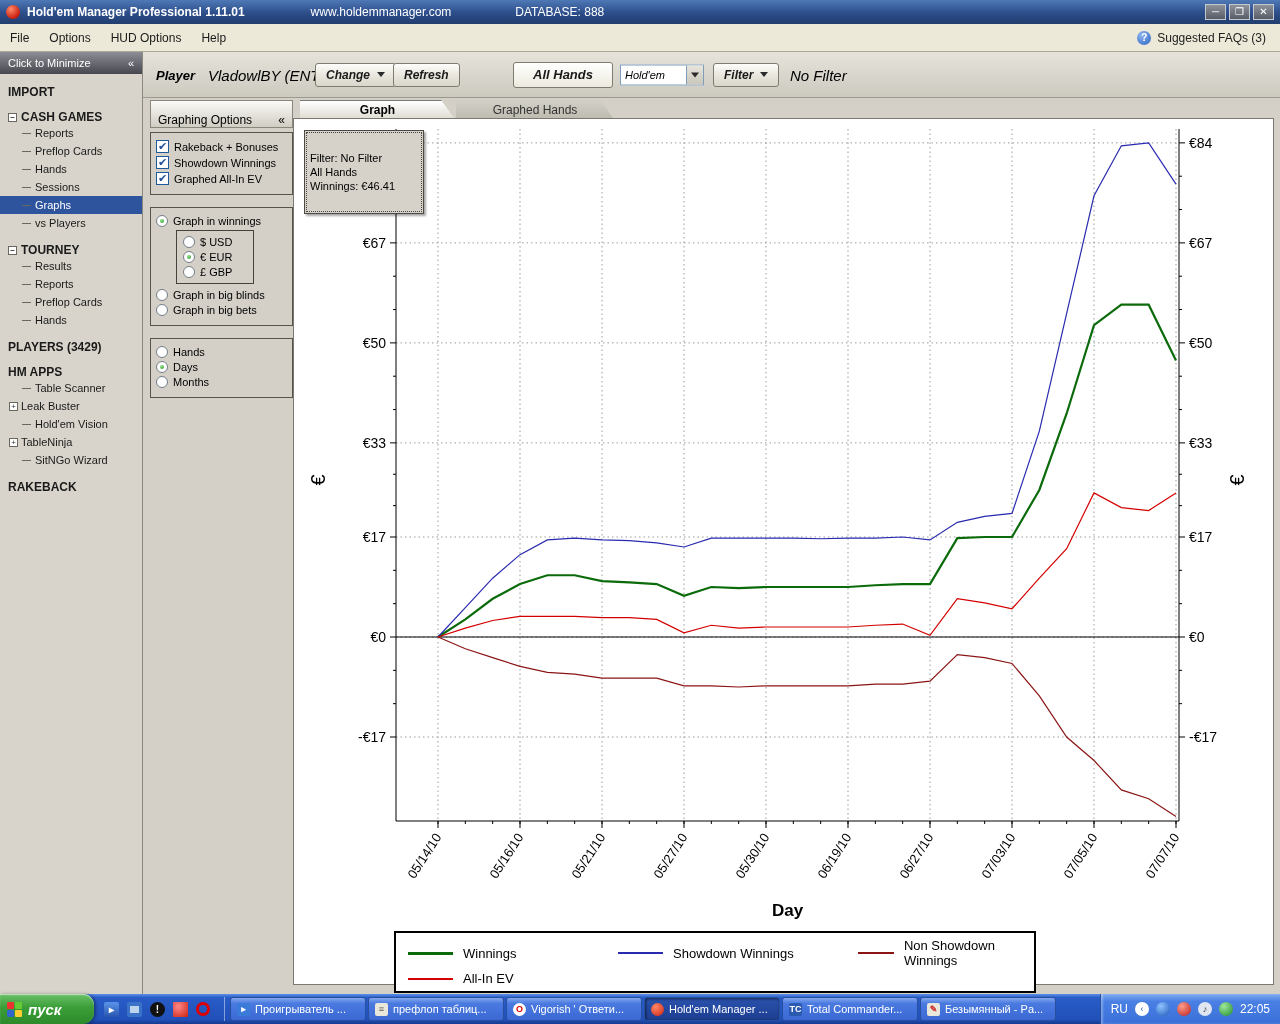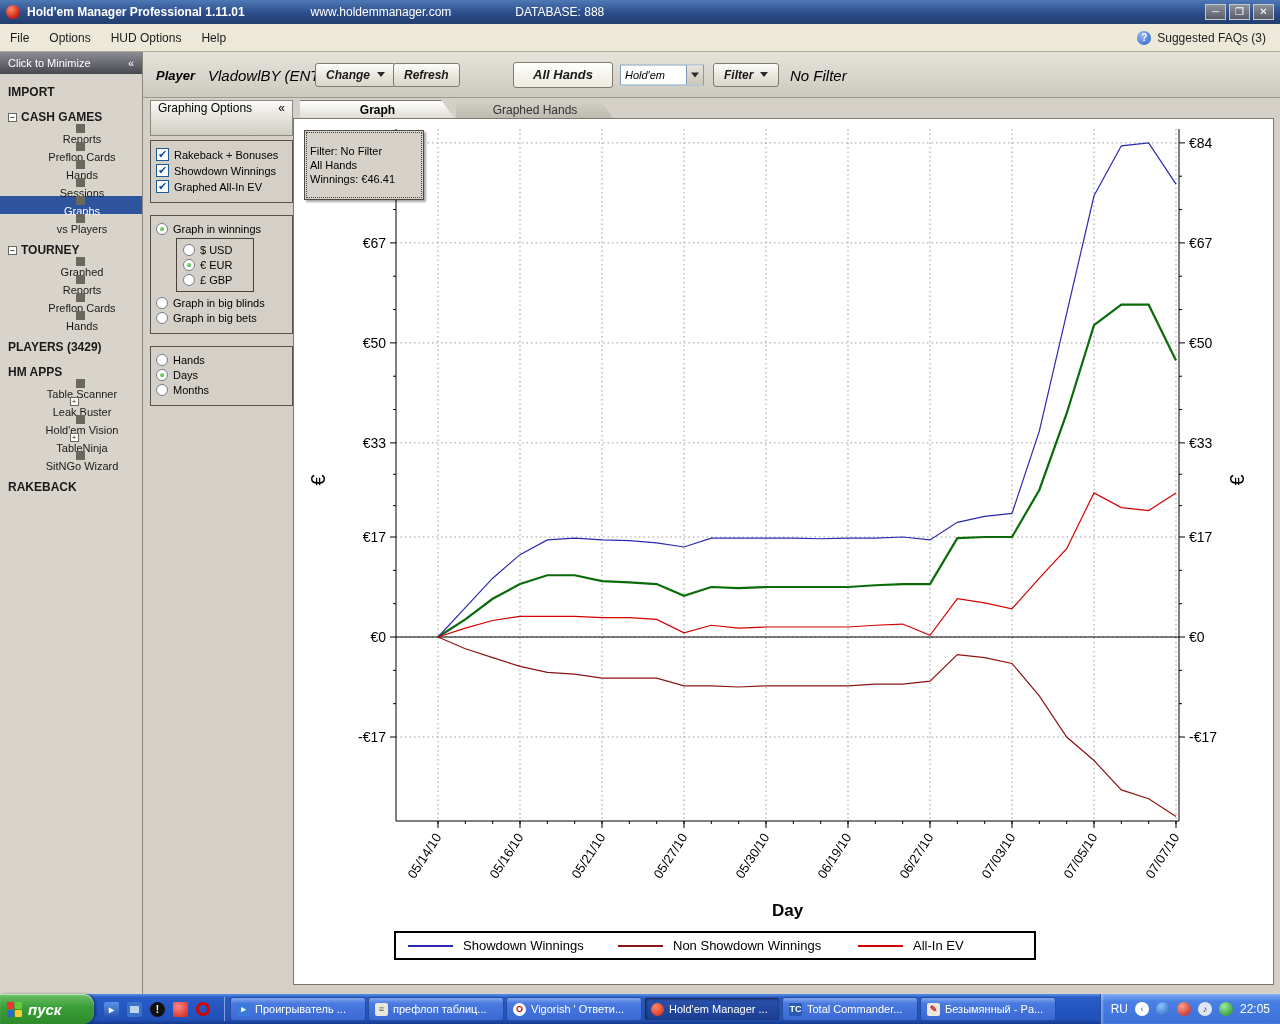--- a/index.html
+++ b/index.html
@@ -29,21 +29,21 @@
 
   
   .sidebar { position:absolute; left:0; top:52px; width:143px; height:942px; background:#d8d4cb;
     border-right:1px solid #8a877e; font-size:11px; color:#1a1a1a; }
   .minimize-bar { height:22px; background:linear-gradient(#8d8d95,#47474f); color:#fff;
     display:flex; align-items:center; justify-content:space-between; padding:0 8px; font-size:11px; }
   .side-section { font-weight:bold; font-size:12px; padding:0 0 0 8px; margin-top:11px;
     display:flex; align-items:center; gap:4px; }
   .expander { width:9px; height:9px; border:1px solid #6a675e; background:#fff; font-size:8px;
     line-height:7px; text-align:center; color:#333; flex:0 0 9px; }
-  .side-item { display:flex; align-items:center; height:18px; padding-left:22px;flex-direction:column; }
+  .side-item { display:flex; align-items:center; height:18px; padding-left:22px; }
   .twig { width:9px; height:1px; background:#6a675e; margin-right:4px; flex:0 0 9px; }
   .side-item.selected { background:#2e549e; color:#fff; }
   .side-item .expander { margin-right:3px; margin-left:-13px; }
 
   
   .toolbar { position:absolute; left:143px; top:52px; width:1137px; height:46px;
     background:linear-gradient(#e6e3db,#ccc9bf); border-bottom:1px solid #9b988e;font-style:italic; }
   .toolbar > * { position:absolute; top:50%; transform:translateY(-50%); }
   .t-label { font-size:13px; font-weight:bold; }
   .t-text { font-size:15px; }
@@ -55,22 +55,22 @@
   .big-btn { height:26px; width:100px; justify-content:center; font-size:13px;
     background:linear-gradient(#ffffff,#eceade); }
   .combo { width:84px; height:21px; background:#fff; border:1px solid #7f9db9; display:flex;
     align-items:center; font-size:11px; }
   .combo-text { flex:1; padding-left:4px; }
   .combo-btn { width:17px; height:100%; background:linear-gradient(#e7e5dc,#c9c6bb);
     border-left:1px solid #7f9db9; display:flex; align-items:center; justify-content:center; }
 
   
   .options { position:absolute; left:150px; top:100px; width:143px; height:885px; background:#d4d0c8; }
-  .op-header { height:36px; background:linear-gradient(#fbfaf7,#d0cdc3); border:1px solid #8a877c;
-    display:flex; align-items:flex-start; justify-content:space-between; padding:0 7px; font-size:12px; }
+  .op-header { height:28px; background:linear-gradient(#fbfaf7,#d0cdc3); border:1px solid #8a877c;
+    display:flex; align-items:flex-end; justify-content:space-between; padding:0 7px; font-size:12px; }
   .op-group { border:1px solid #55534b; margin-top:4px; padding:4px 5px 6px 5px; }
   .opt-row { display:flex; align-items:center; gap:5px; font-size:11px; margin:3px 0; }
   .cb { width:13px; height:13px; background:#fff; border:1px solid #1c5a99; color:#1f4f9c;
     font-size:11px; line-height:11px; text-align:center; flex:0 0 13px; }
   .rd { width:12px; height:12px; border-radius:50%; background:#fff; border:1px solid #747e88;
     position:relative; flex:0 0 12px; }
   .rd.sel::after { content:''; position:absolute; inset:3px; border-radius:50%;
     background:radial-gradient(circle at 35% 30%,#8ee08a,#2c9a2c); }
   .currency-box { border:1px solid #44423b; margin:2px 0 5px 20px; padding:2px 6px; width:78px; }
   .op-spacer { height:8px; }
@@ -82,21 +82,21 @@
   .tab-graph { left:300px; width:155px; background:linear-gradient(#ffffff,#dedbd2); font-weight:bold;
     border-top:1px solid #777; }
   .tab-graphed { left:456px; width:158px; background:linear-gradient(#d3d0c7,#bdbab0); color:#333; }
 
   .chart-area { position:absolute; left:293px; top:118px; width:981px; height:867px;
     background:#fff; border:1px solid #7b786f; }
   #chart-svg { position:absolute; left:0; top:0; }
 
   .chart-tooltip { position:absolute; left:10px; top:11px; width:120px; background:#d6d2c9;
     border:1px solid #4c4a43; box-shadow:2px 2px 2px rgba(0,0,0,.35); font-size:11px;
-    padding:13px 5px; line-height:14px; outline:1px dotted #444; outline-offset:-3px; }
+    padding:20px 5px; line-height:14px; outline:1px dotted #444; outline-offset:-3px; }
 
   .legend { position:absolute; left:100px; top:812px; width:642px; background:#fff;
     border:2px solid #000; padding:5px 12px; display:grid; grid-template-columns:210px 240px 1fr;
     row-gap:3px; font-size:13px; }
   .legend-item { display:flex; align-items:center; gap:10px; }
   .legend-swatch { width:45px; height:2px; display:inline-block; }
 
   
   .taskbar { position:absolute; left:0; top:994px; width:1280px; height:30px;
     background:linear-gradient(#5a8fe8,#2a5cc8 12%,#2050b8 85%,#153a8e); display:flex; align-items:center; }
@@ -185,21 +185,21 @@
     <div class="side-item">
       <span class="twig"></span>
       <span>vs Players</span>
     </div>
     <div class="side-section">
       <span class="expander">−</span>
       <span>TOURNEY</span>
     </div>
     <div class="side-item">
       <span class="twig"></span>
-      <span>Graphed</span>
+      <span>Results</span>
     </div>
     <div class="side-item">
       <span class="twig"></span>
       <span>Reports</span>
     </div>
     <div class="side-item">
       <span class="twig"></span>
       <span>Preflop Cards</span>
     </div>
     <div class="side-item">
@@ -478,20 +478,24 @@
           <text font-size="20" text-anchor="middle" transform="translate(950,361) rotate(-90)">€</text>
         </g>
       </svg>
     <div class="chart-tooltip">
       <div>Filter: No Filter</div>
       <div>All Hands</div>
       <div>Winnings: €46.41</div>
     </div>
     <div class="legend" id="legend">
         <div class="legend-item">
+          <span class="legend-swatch" style="background: rgb(11, 107, 11); height: 3px;"></span>
+          <span>Winnings</span>
+        </div>
+        <div class="legend-item">
           <span class="legend-swatch" style="background: rgb(42, 42, 176);"></span>
           <span>Showdown Winnings</span>
         </div>
         <div class="legend-item">
           <span class="legend-swatch" style="background: rgb(139, 21, 21);"></span>
           <span>Non Showdown Winnings</span>
         </div>
         <div class="legend-item">
           <span class="legend-swatch" style="background: rgb(212, 0, 0);"></span>
           <span>All-In EV</span>

